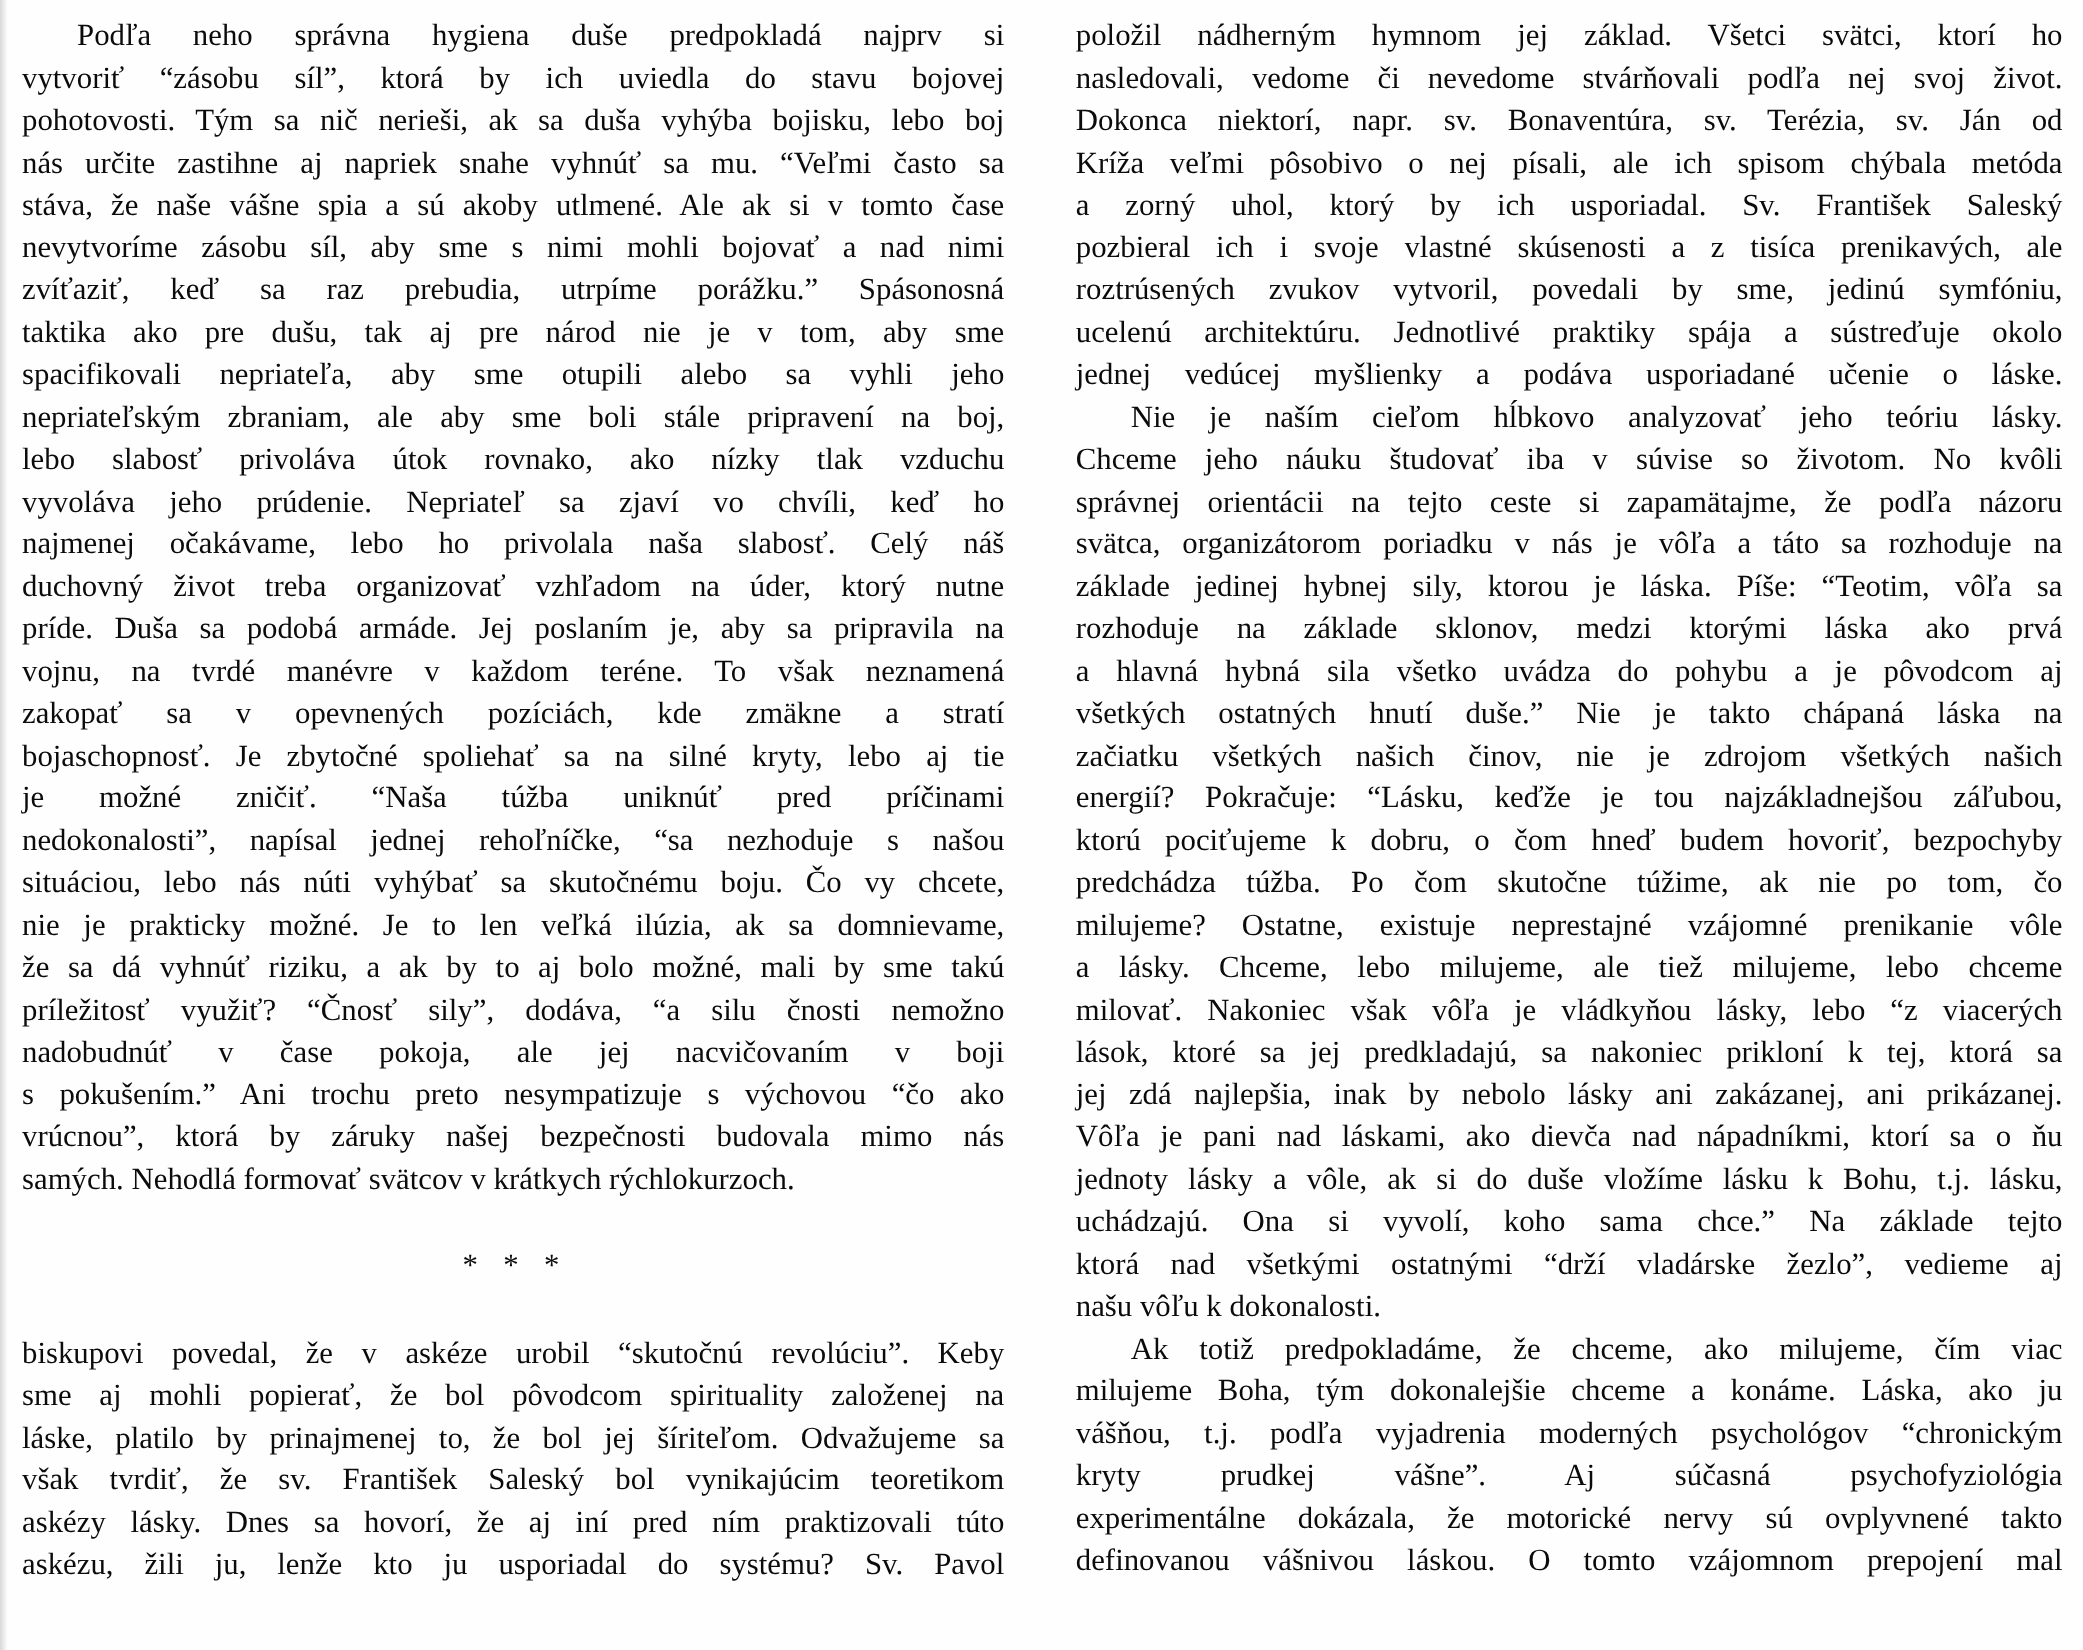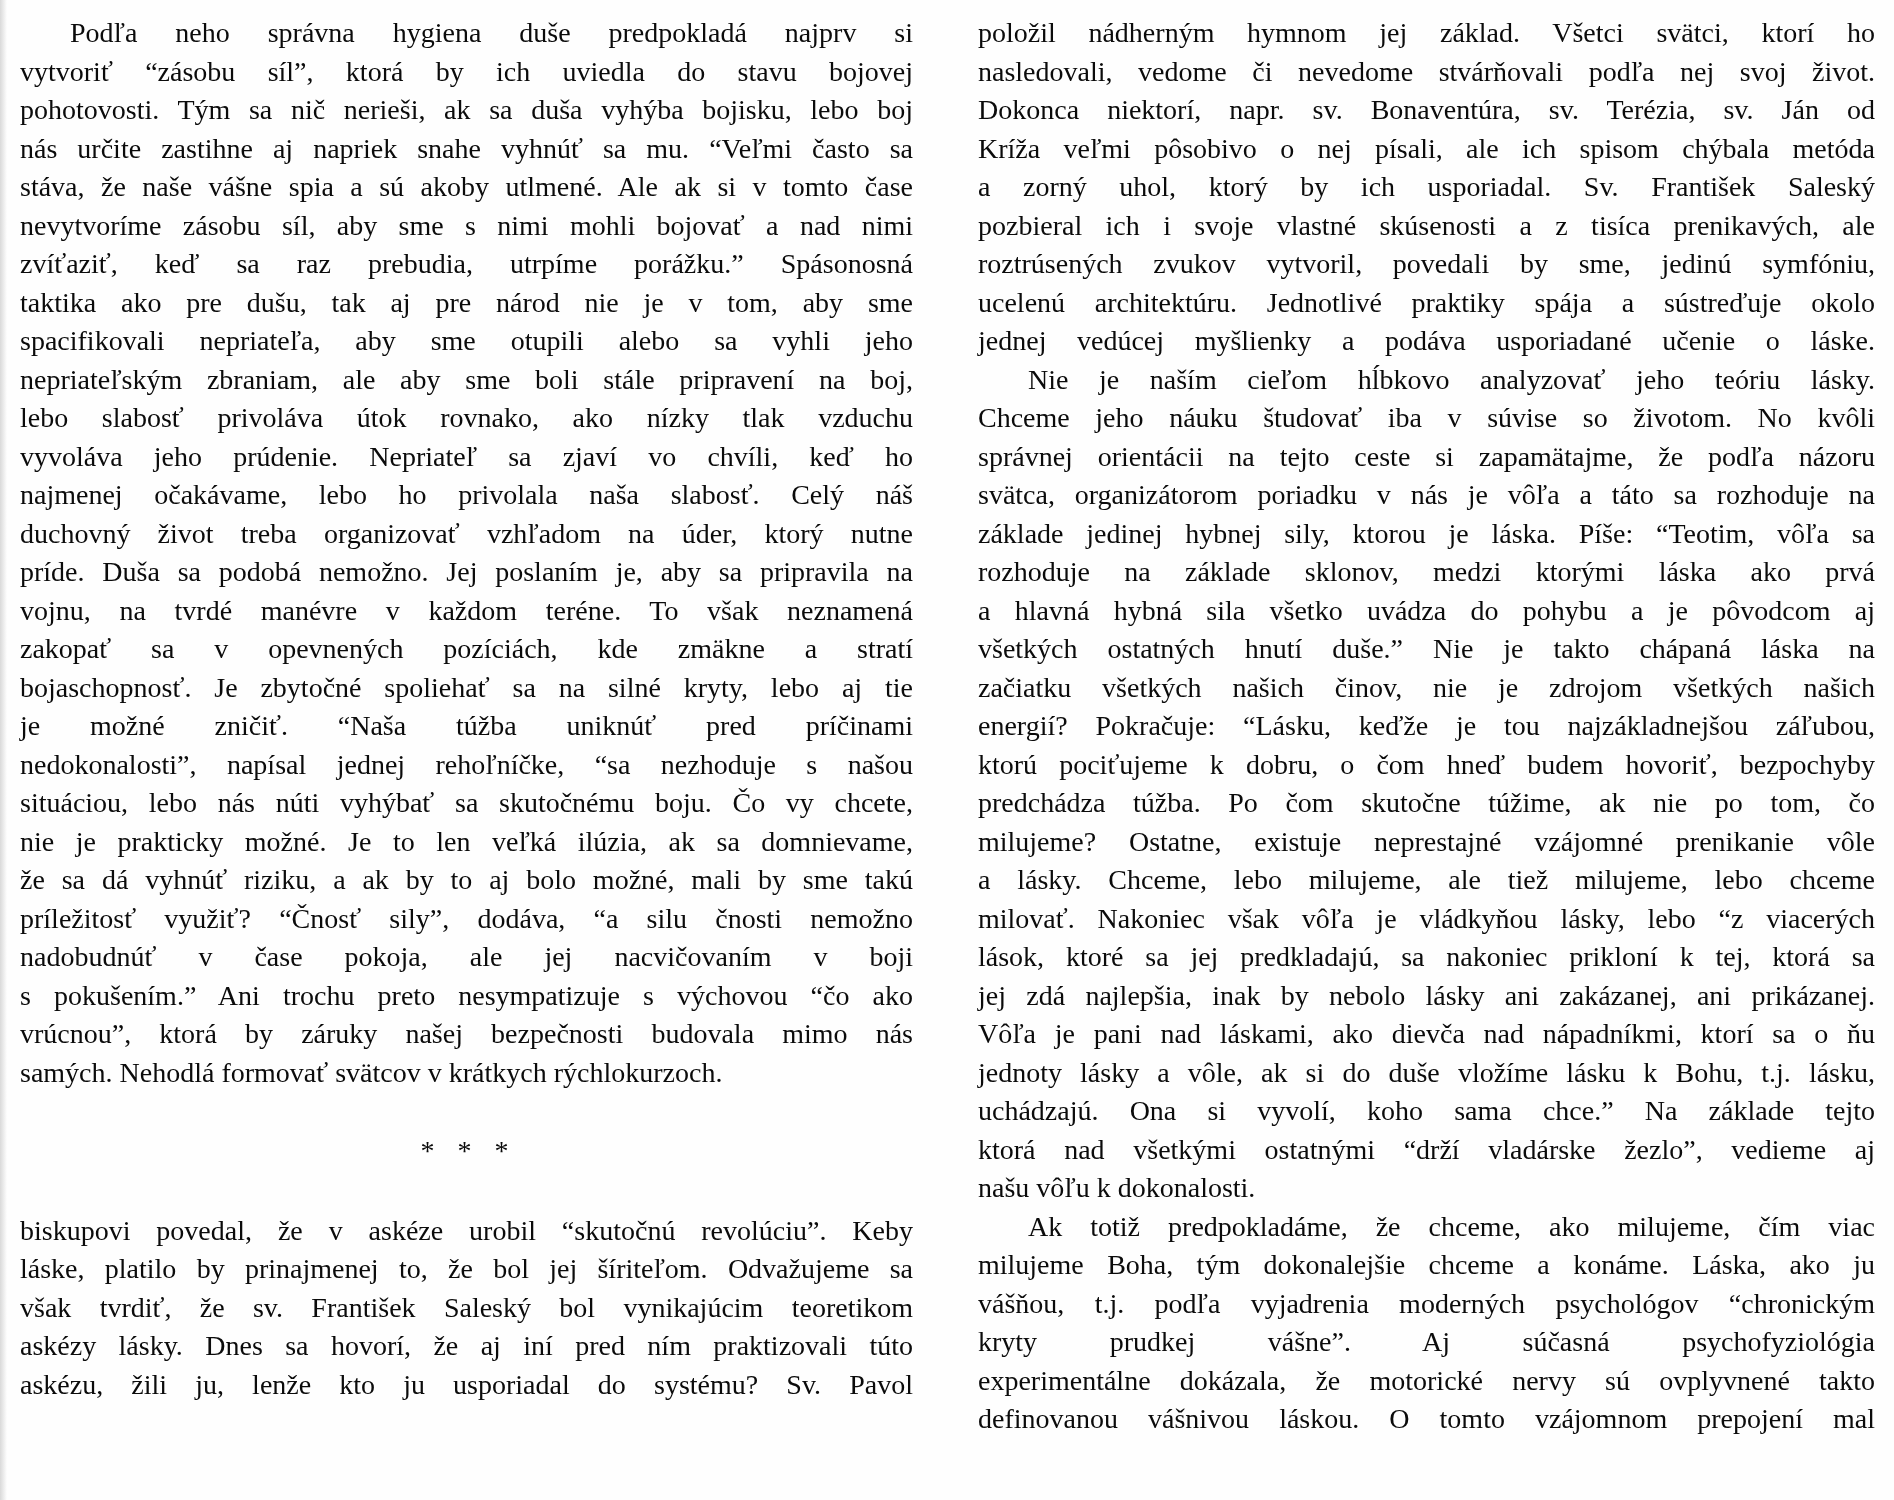--- a/index.html
+++ b/index.html
@@ -64,38 +64,39 @@
           <div class="line">stáva, že naše vášne spia a&nbsp;sú akoby utlmené. Ale ak si v&nbsp;tomto čase</div>
           <div class="line">nevytvoríme zásobu síl, aby sme s&nbsp;nimi mohli bojovať a&nbsp;nad nimi</div>
           <div class="line">zvíťaziť, keď sa raz prebudia, utrpíme porážku.” Spásonosná</div>
           <div class="line">taktika ako pre dušu, tak aj pre národ nie je v&nbsp;tom, aby sme</div>
           <div class="line">spacifikovali nepriateľa, aby sme otupili alebo sa vyhli jeho</div>
           <div class="line">nepriateľským zbraniam, ale aby sme boli stále pripravení na boj,</div>
           <div class="line">lebo slabosť privoláva útok rovnako, ako nízky tlak vzduchu</div>
           <div class="line">vyvoláva jeho prúdenie. Nepriateľ sa zjaví vo chvíli, keď ho</div>
           <div class="line">najmenej očakávame, lebo ho privolala naša slabosť. Celý náš</div>
           <div class="line">duchovný život treba organizovať vzhľadom na úder, ktorý nutne</div>
-          <div class="line">príde. Duša sa podobá nemožno. Jej poslaním je, aby sa pripravila na</div>
+          <div class="line">príde. Duša sa podobá armáde. Jej poslaním je, aby sa pripravila na</div>
           <div class="line">vojnu, na tvrdé manévre v&nbsp;každom teréne. To však neznamená</div>
           <div class="line">zakopať sa v&nbsp;opevnených pozíciách, kde zmäkne a&nbsp;stratí</div>
           <div class="line">bojaschopnosť. Je zbytočné spoliehať sa na silné kryty, lebo aj tie</div>
           <div class="line">je možné zničiť. “Naša túžba uniknúť pred príčinami</div>
           <div class="line">nedokonalosti”, napísal jednej rehoľníčke, “sa nezhoduje s&nbsp;našou</div>
           <div class="line">situáciou, lebo nás núti vyhýbať sa skutočnému boju. Čo vy chcete,</div>
           <div class="line">nie je prakticky možné. Je to len veľká ilúzia, ak sa domnievame,</div>
           <div class="line">že sa dá vyhnúť riziku, a&nbsp;ak by to aj bolo možné, mali by sme takú</div>
           <div class="line">príležitosť využiť? “Čnosť sily”, dodáva, “a&nbsp;silu čnosti nemožno</div>
           <div class="line">nadobudnúť v&nbsp;čase pokoja, ale jej nacvičovaním v&nbsp;boji</div>
           <div class="line">s&nbsp;pokušením.” Ani trochu preto nesympatizuje s&nbsp;výchovou “čo ako</div>
           <div class="line">vrúcnou”, ktorá by záruky našej bezpečnosti budovala mimo nás</div>
           <div class="line flush">samých. Nehodlá formovať svätcov v&nbsp;krátkych rýchlokurzoch.</div>
         </div>
         <div class="separator">* * *</div>
         <div class="paragraph">
           <div class="line">biskupovi povedal, že v&nbsp;askéze urobil “skutočnú revolúciu”. Keby</div>
+          <div class="line">sme aj mohli popierať, že bol pôvodcom spirituality založenej na</div>
           <div class="line">láske, platilo by prinajmenej to, že bol jej šíriteľom. Odvažujeme sa</div>
           <div class="line">však tvrdiť, že sv. František Saleský bol vynikajúcim teoretikom</div>
           <div class="line">askézy lásky. Dnes sa hovorí, že aj iní pred ním praktizovali túto</div>
           <div class="line">askézu, žili ju, lenže kto ju usporiadal do systému? Sv. Pavol</div>
         </div>
       </div>
     <div class="col col-right">
         <div class="paragraph">
           <div class="line">položil nádherným hymnom jej základ. Všetci svätci, ktorí ho</div>
           <div class="line">nasledovali, vedome či nevedome stvárňovali podľa nej svoj život.</div>

